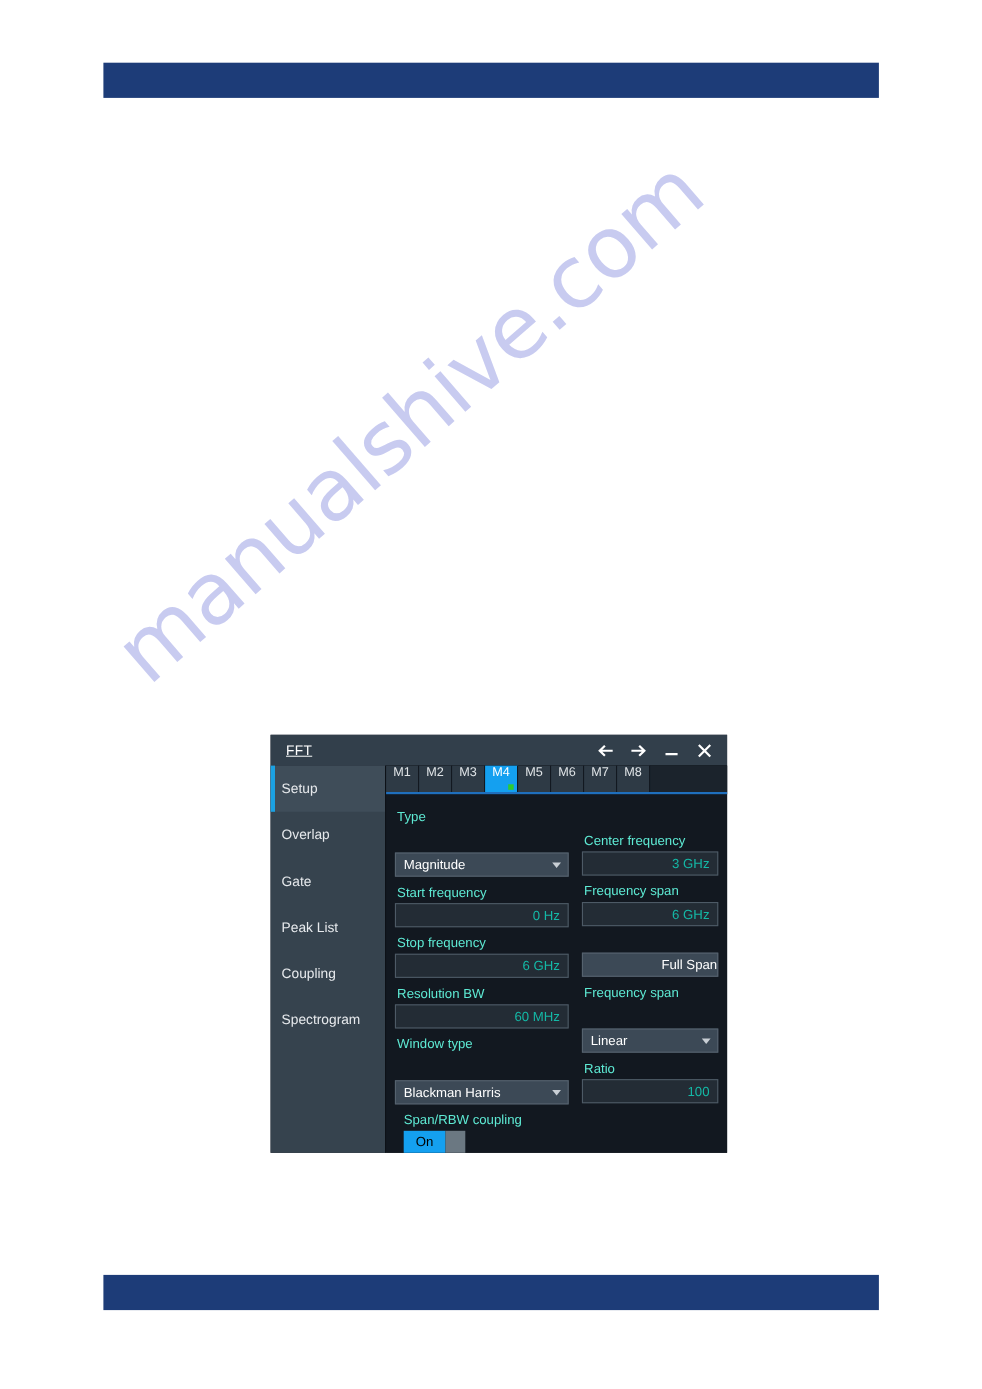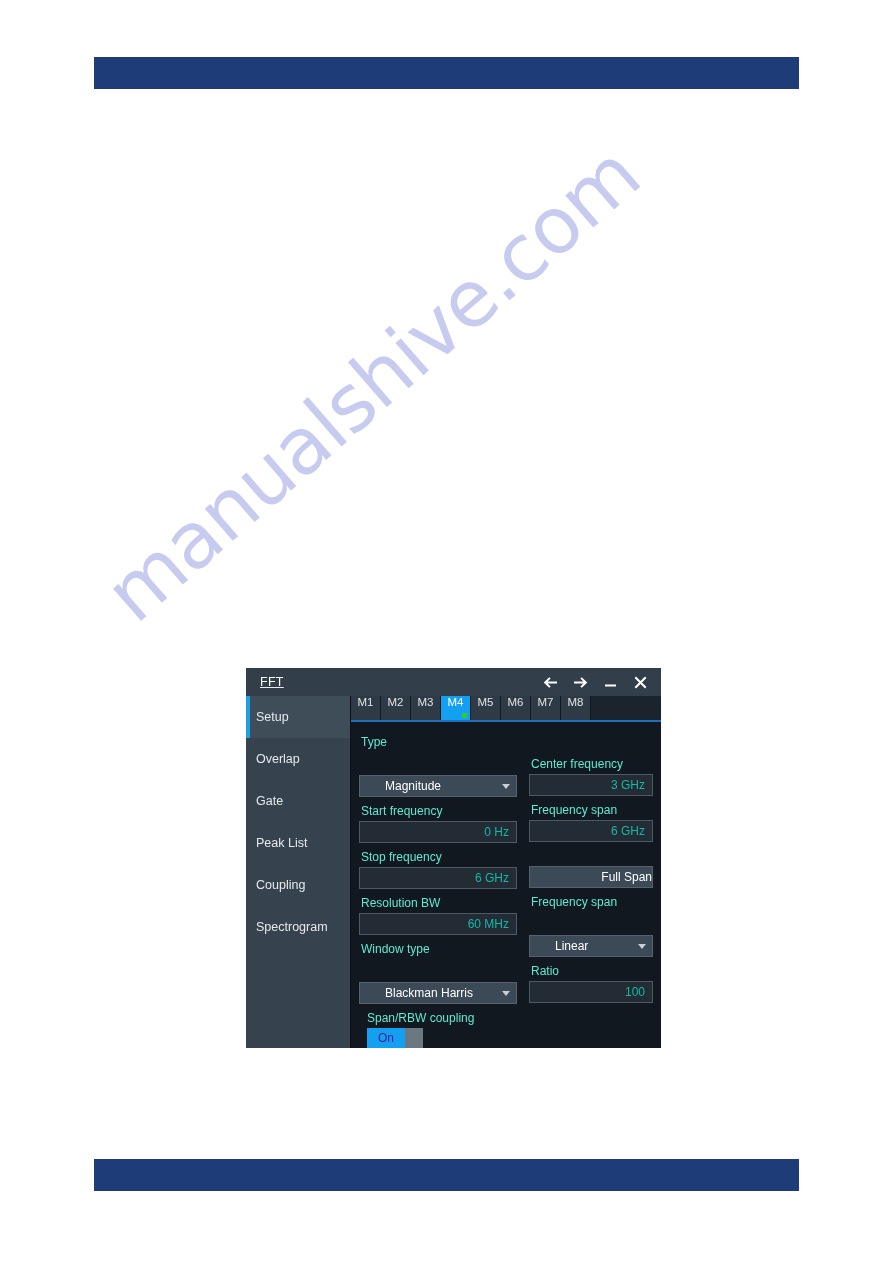--- a/index.html
+++ b/index.html
@@ -210,21 +210,21 @@
     color: #14b8a6;
   }
 
   .select {
     height: 22px;
     background: #3c4956;
     border: 1px solid #55626e;
     box-sizing: border-box;
     display: flex;
     align-items: center;
-    padding: 0 6px 0 25px;
+    padding: 0 6px 0 7px;
     font-size: 12px;
     color: #ffffff;
     margin-top: 26px;
   }
   .select .val { flex: 1 1 auto; }
   .caret {
     width: 0; height: 0;
     border-left: 4px solid transparent;
     border-right: 4px solid transparent;
     border-top: 5px solid #c8ced4;
@@ -248,21 +248,21 @@
   .toggle {
     display: flex;
     width: 56px;
     height: 20px;
     margin-left: 8px;
     margin-top: 2px;
   }
   .toggle .on {
     flex: 1 1 auto;
     background: #14a0f0;
-    color: #4c1d95;
+    color: #000000;
     font-size: 12px;
     display: flex;
     align-items: center;
     justify-content: center;
   }
   .toggle .knob {
     width: 18px;
     flex: 0 0 18px;
     background: #6b7882;
   }

